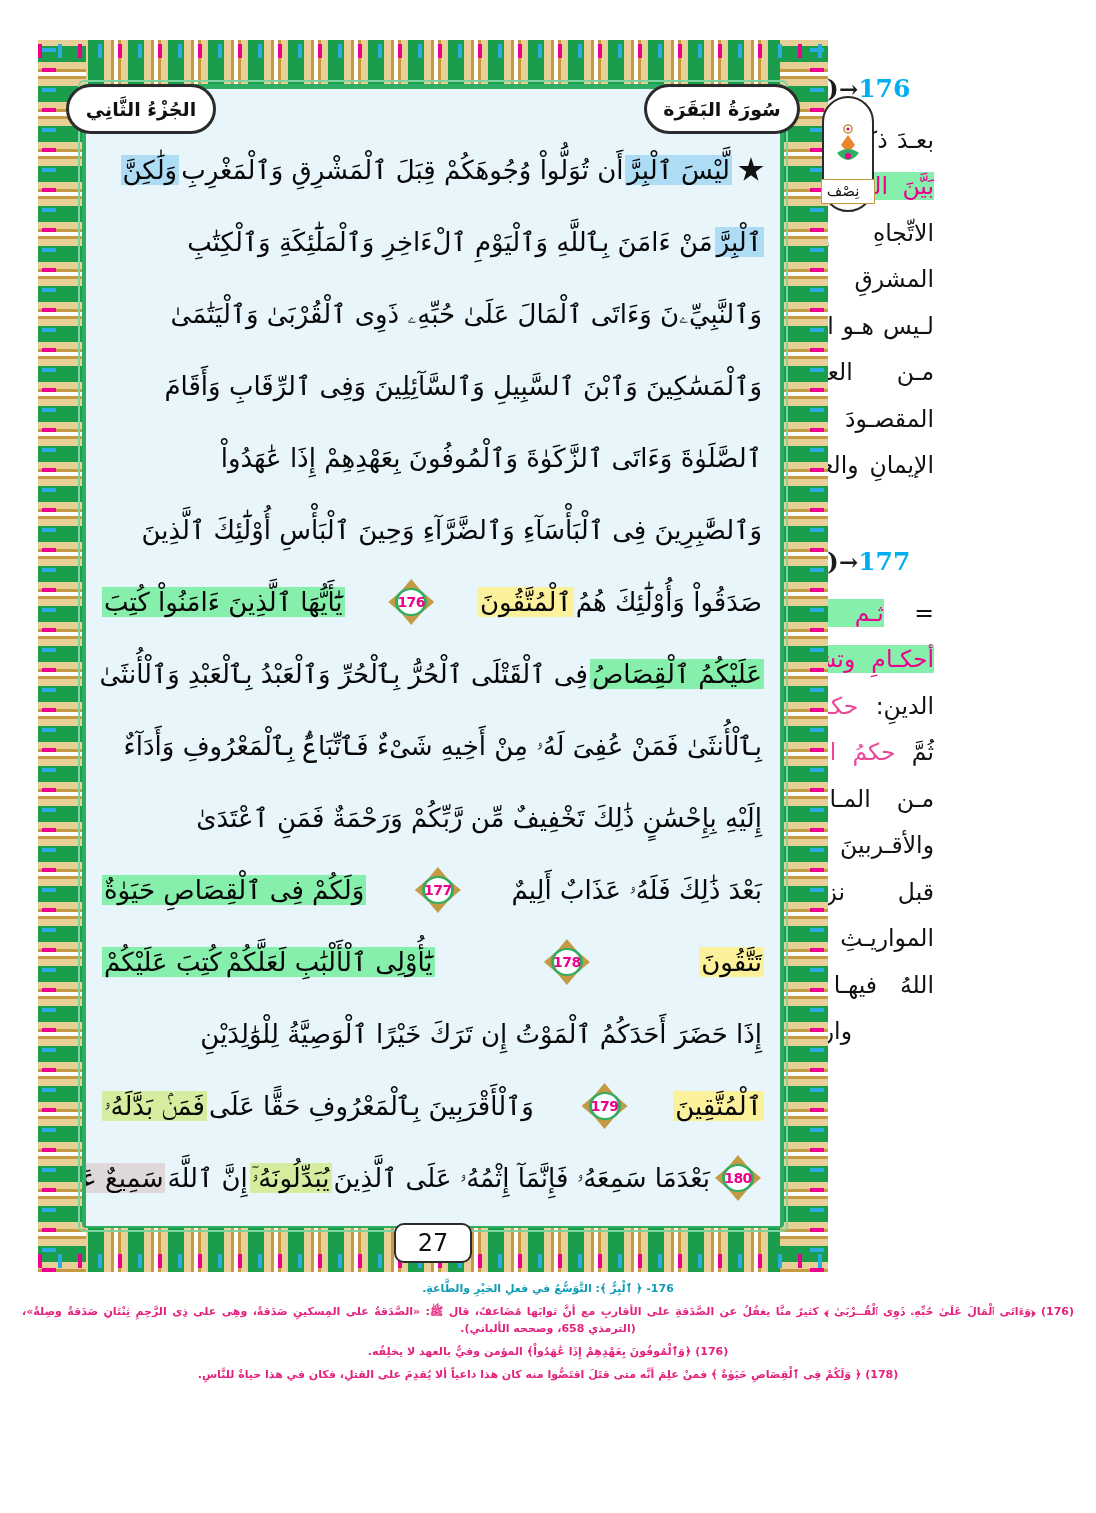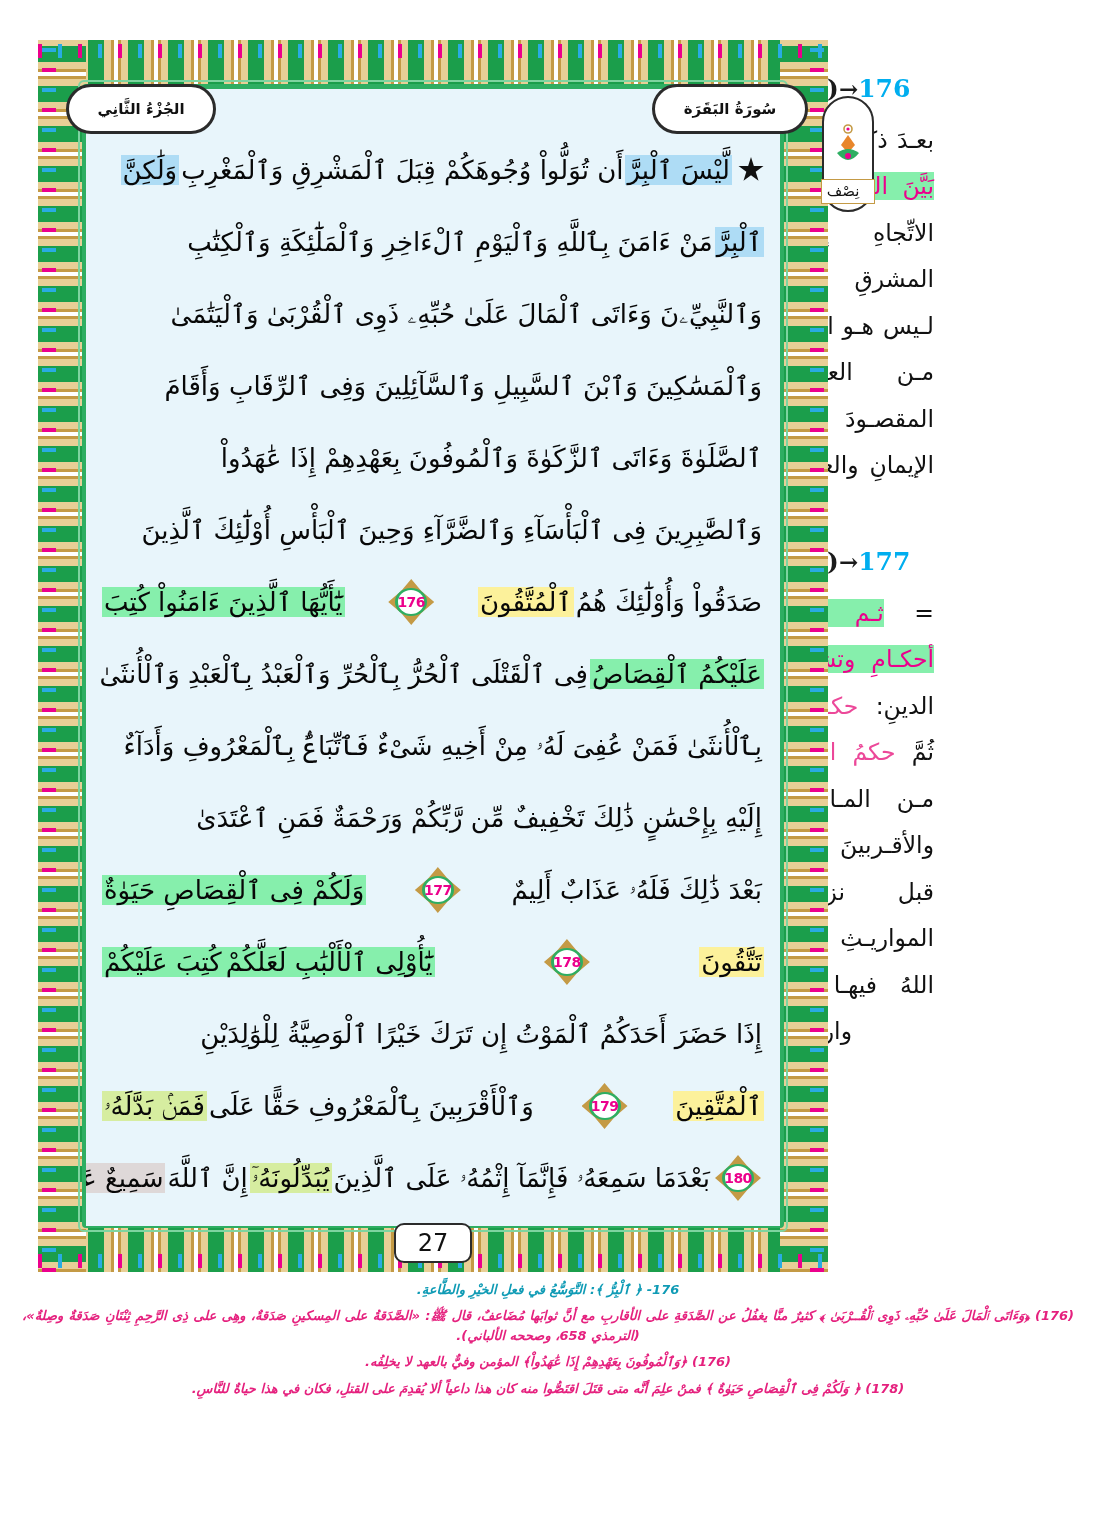--- a/index.html
+++ b/index.html
@@ -153,26 +153,26 @@
     border: 3px solid #2b2b2b;
     border-radius: 26px;
     display: flex;
     align-items: center;
     justify-content: center;
     direction: rtl;
     z-index: 6;
   }
   .cartouche span {
     font-family: "DejaVu Sans", sans-serif;
-    font-size: 15px;
+    font-size: 19px;
     font-weight: bold;
     color: #111;
     white-space: nowrap;
   }
-  .cartouche-surah { right: 20px; width: 156px; }
+  .cartouche-surah { right: 28px; width: 156px; }
   .cartouche-juz   { left: 28px;  width: 150px; }
 
   
   .hizb-marker {
     position: absolute;
     top: 56px;
     right: -46px;
     width: 52px;
     height: 116px;
     background: #ffffff;
@@ -306,28 +306,27 @@
   
   .footnotes {
     position: absolute;
     top: 1280px;
     left: 22px;
     width: 1052px;
     direction: rtl;
     font-family: "DejaVu Sans", sans-serif;
   }
   .fnote {
-    font-size: 13px;
+    font-size: 11px;
     font-weight: bold;
     line-height: 1.55;
     text-align: justify;
     text-align-last: center;
     margin-bottom: 6px;
     letter-spacing: -0.2px;
-    font-style: italic;
   }
   .fnote-teal { color: #0F9BB5; }
   .fnote-pink { color: #E5217E; }
 </style>
 </head>
 <body>
 
 <div class="page">
 
   <div class="sidebar">

